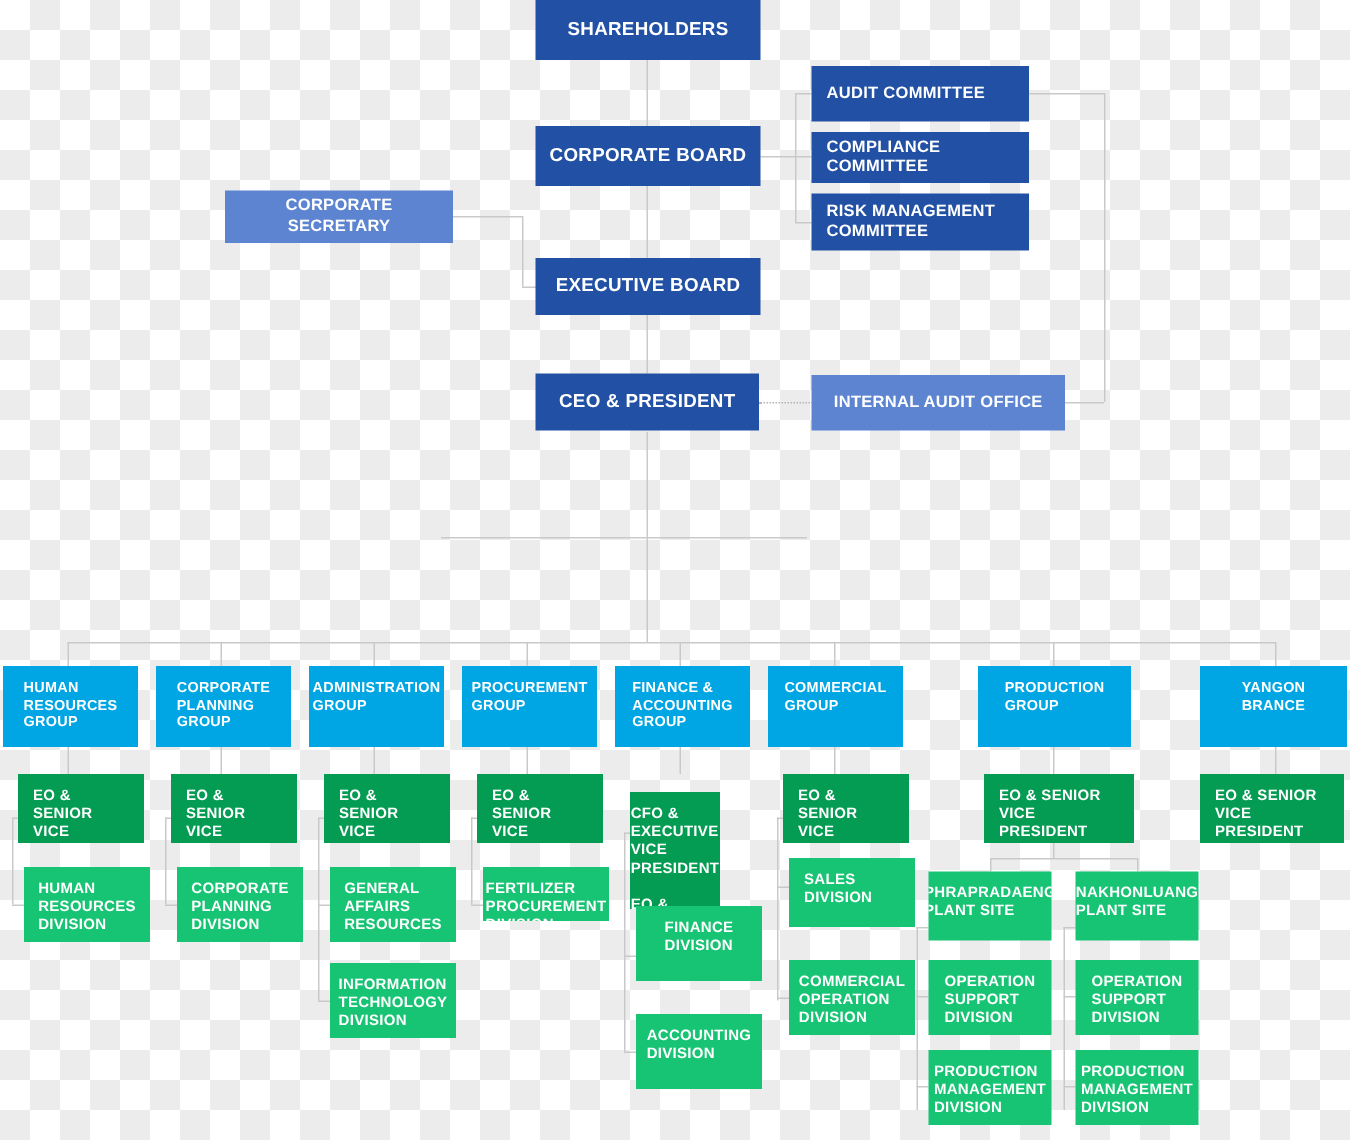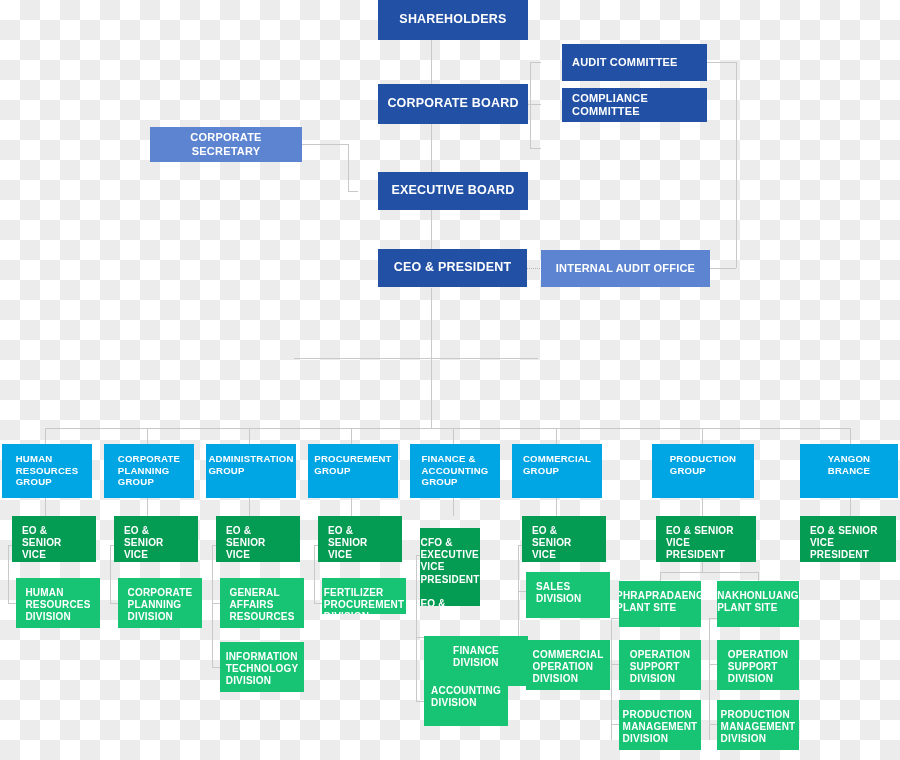--- a/index.html
+++ b/index.html
@@ -61,21 +61,21 @@
     text-align: left;
     padding: 9px 10px;
   }
   .node.leftmid {
     display: flex;
     align-items: center;
     justify-content: flex-start;
     text-align: left;
     padding: 6px 10px;
   }
-  .t-navy  { background: #2150A4; margin-left: 21px; }
+  .t-navy  { background: #2150A4; }
   .t-steel { background: #5C84D0; }
   .t-cyan  { background: #00A5E3; }
   .t-green-dark  { background: #049B52; }
   .t-green-light { background: #16C474; }
 
   .fs13 { font-size: 12.5px; }
   .fs11 { font-size: 11px; }
   .fs10 { font-size: 9.6px; }
   .fs9  { font-size: 10px; }
 </style>
@@ -195,20 +195,24 @@
   <div class="node center t-steel fs11" style="left:541px; top:250px; width:169px; height:37px;">
     <span class="label">INTERNAL AUDIT OFFICE</span>
   </div>
 
   <div class="node leftmid t-navy fs11" style="left:541px; top:44px; width:145px; height:37px;">
     <span class="label">AUDIT COMMITTEE</span>
   </div>
   <div class="node leftmid t-navy fs11" style="left:541px; top:88px; width:145px; height:34px;">
     <span class="label">COMPLIANCE COMMITTEE</span>
   </div>
+  <div class="node leftmid t-navy fs11" style="left:541px; top:129px; width:145px; height:38px;">
+    <span class="label">RISK MANAGEMENT
+COMMITTEE</span>
+  </div>
 
 
   <div class="node leftalign t-cyan fs10" style="left:2px; top:444px; width:90px; height:54px;">
     <span class="label">HUMAN
 RESOURCES
 GROUP</span>
   </div>
   <div class="node leftalign t-cyan fs10" style="left:104px; top:444px; width:90px; height:54px;">
     <span class="label">CORPORATE
 PLANNING
@@ -295,21 +299,21 @@
   <div class="node leftalign t-green-light fs9" style="left:220px; top:642px; width:84px; height:50px;">
     <span class="label">INFORMATION
 TECHNOLOGY
 DIVISION</span>
   </div>
   <div class="node leftalign t-green-light fs9" style="left:322px; top:578px; width:84px; height:36px;">
     <span class="label">FERTILIZER
 PROCUREMENT
 DIVISION</span>
   </div>
-  <div class="node leftalign t-green-light fs9" style="left:424px; top:636px; width:104px; height:50px;">
+  <div class="node leftalign t-green-light fs9" style="left:424px; top:604px; width:84px; height:50px;">
     <span class="label">FINANCE
 DIVISION</span>
   </div>
   <div class="node leftalign t-green-light fs9" style="left:424px; top:676px; width:84px; height:50px;">
     <span class="label">ACCOUNTING
 DIVISION</span>
   </div>
   <div class="node leftalign t-green-light fs9" style="left:526px; top:572px; width:84px; height:46px;">
     <span class="label">SALES DIVISION</span>
   </div>

